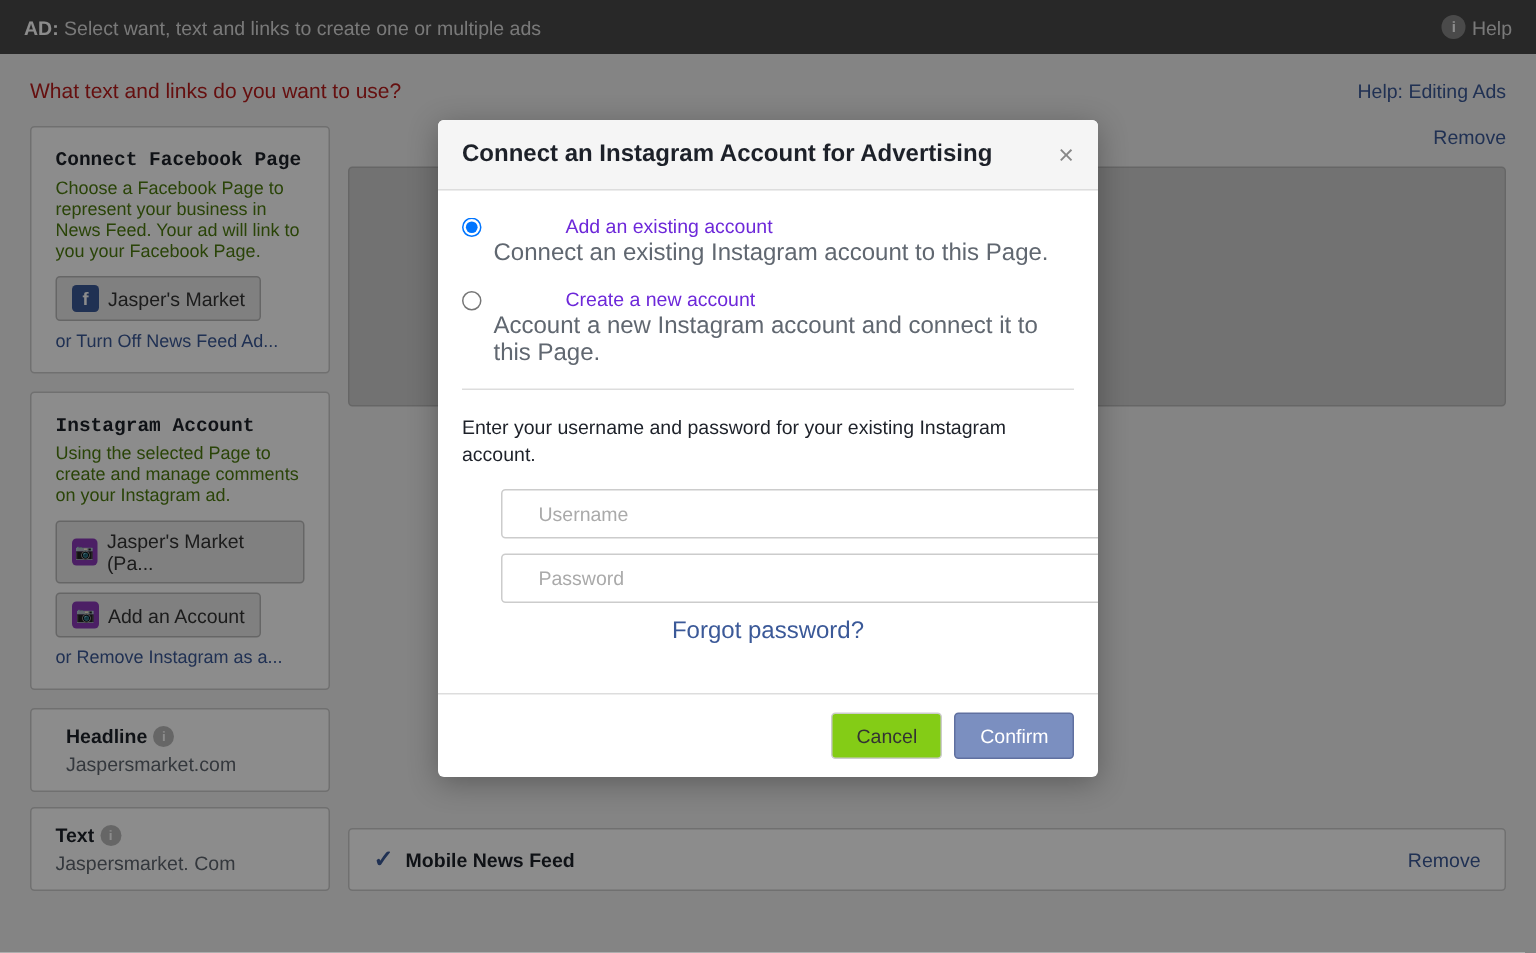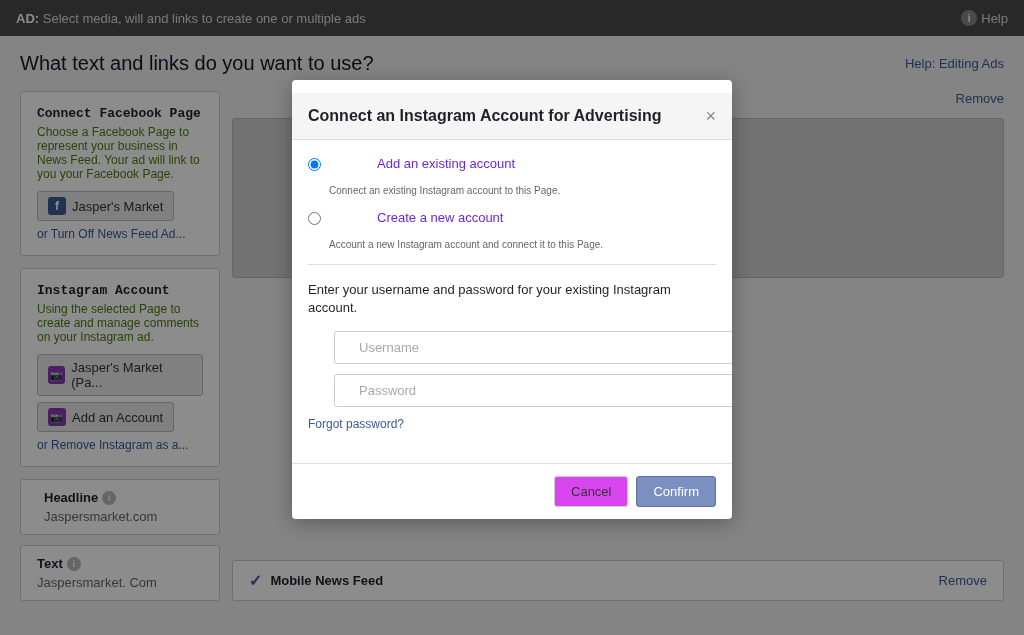--- a/index.html
+++ b/index.html
@@ -58,23 +58,23 @@
       padding: 16px 20px;
       min-height: 599px;
     }
     .page-header {
       display: flex;
       align-items: center;
       justify-content: space-between;
       margin-bottom: 16px;
     }
     .page-title {
-      font-size: 20px;
+      font-size: 14px;
       font-weight: 500;
-      color: #0f172a;
+      color: #b91c1c;
     }
     .help-link {
       color: #3b5998;
       font-size: 13px;
       text-decoration: none;
     }
 
     
     .section {
       background: #fff;
@@ -275,21 +275,20 @@
       box-shadow: 0 4px 20px rgba(0,0,0,0.3);
       overflow: hidden;
     }
     .modal-header {
       background: #f5f5f5;
       border-bottom: 1px solid #ddd;
       padding: 14px 16px;
       display: flex;
       align-items: center;
       justify-content: space-between;
-      margin-top: 13px;
     }
     .modal-title {
       font-size: 16px;
       font-weight: bold;
       color: #1d2129;
     }
     .modal-close {
       color: #888;
       font-size: 18px;
       cursor: pointer;
@@ -309,22 +308,22 @@
       flex-shrink: 0;
     }
     .radio-label {
       font-weight: normal;
       color: #6d28d9;
       font-size: 13px;
       margin-left: 48px;
     }
     .radio-desc {
       color: #606770;
-      font-size: 10px;
-      margin-top: 14px;
+      font-size: 16px;
+      margin-top: 2px;
     }
     .modal-divider {
       border: none;
       border-top: 1px solid #ddd;
       margin: 8px 0 16px;
     }
     .modal-instruction {
       color: #1d2129;
       font-size: 13px;
       margin-bottom: 14px;
@@ -338,35 +337,35 @@
       font-size: 13px;
       color: #333;
       margin-bottom: 10px;
       outline: none;
       margin-left: 26px;
     }
     .modal-input::placeholder {
       color: #aaa;
     }
     .forgot-password {
-      text-align: left;
+      text-align: center;
       color: #3b5998;
-      font-size: 12px;
+      font-size: 16px;
       cursor: pointer;
       margin-bottom: 16px;
     }
     .modal-footer {
       border-top: 1px solid #ddd;
       padding: 12px 16px;
       display: flex;
       justify-content: flex-end;
       gap: 8px;
     }
     .btn-cancel {
-      background: #d946ef;
+      background: #84cc16;
       border: 1px solid #ccc;
       border-radius: 3px;
       padding: 7px 16px;
       font-size: 13px;
       color: #333;
       cursor: pointer;
       text-align: right;
     }
     .btn-confirm {
       background: #7b8fc0;
@@ -377,21 +376,21 @@
       color: #fff;
       cursor: pointer;
     }
   </style>
 </head>
 <body>
 
 <div class="top-bar">
   <div class="top-bar-left">
     <span class="ad-label">AD:</span>
-    <span>Select media, will and links to create one or multiple ads</span>
+    <span>Select want, text and links to create one or multiple ads</span>
   </div>
   <div class="top-bar-right">
     <span class="help-icon-circle">i</span>
     <span>Help</span>
   </div>
 </div>
 
 <div class="main-content">
   <div class="page-header">
     <h2 class="page-title">What text and links do you want to use?</h2>

